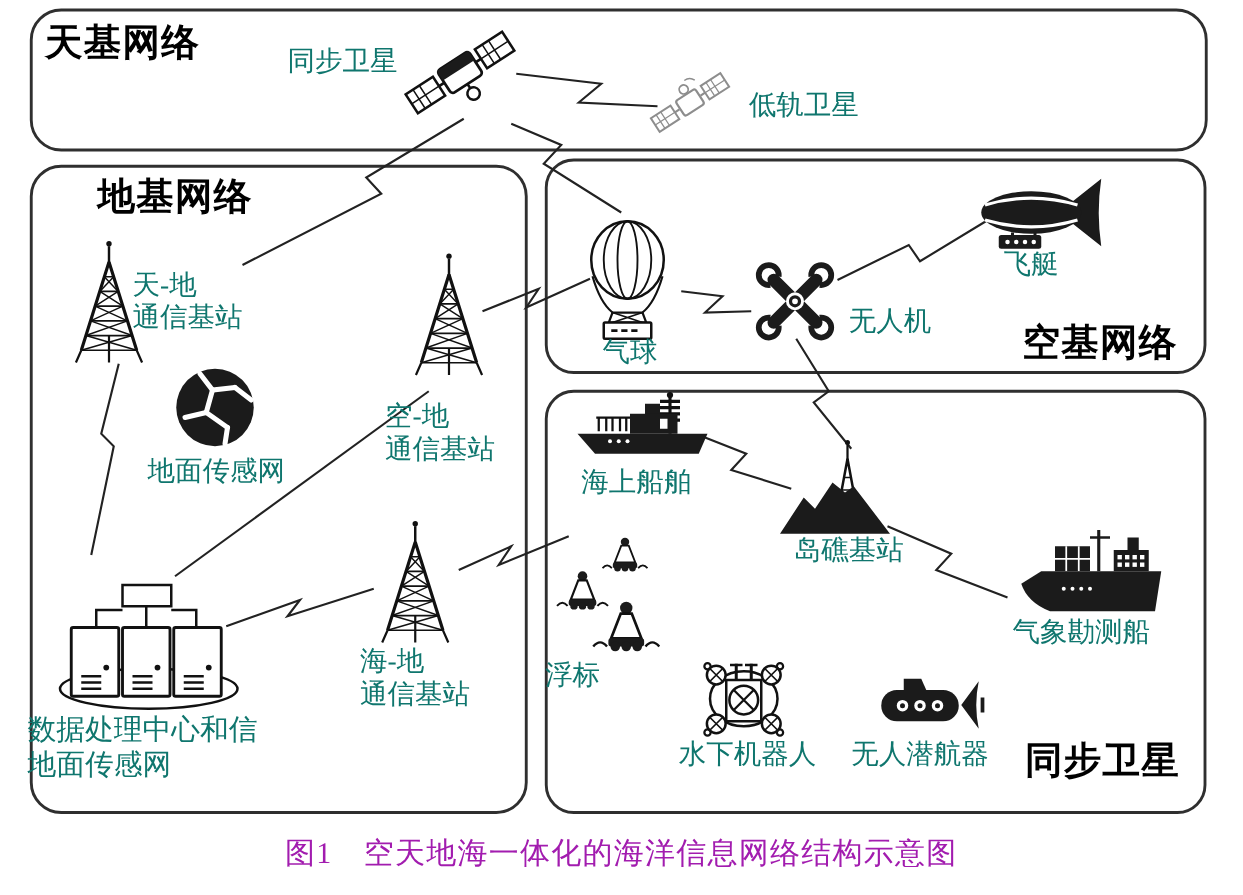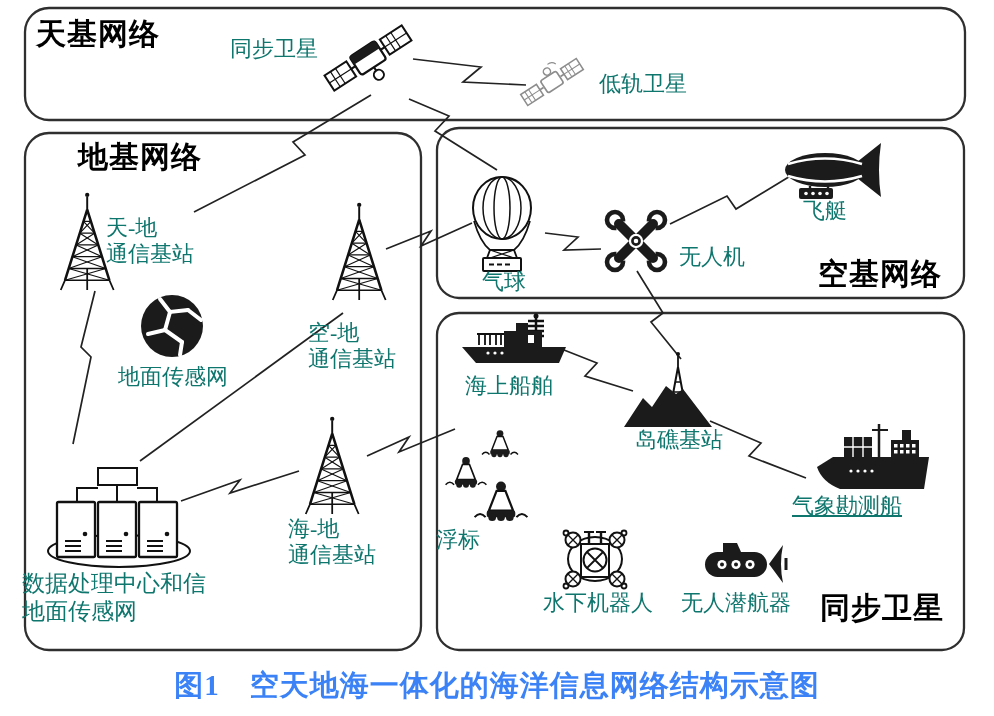--- a/index.html
+++ b/index.html
@@ -2,21 +2,21 @@
 <html><head>
 <meta charset="utf-8">
 <style>
   html,body{margin:0;padding:0;background:#fff;}
   .stage{position:relative;width:994px;height:716px;background:#ffffff;overflow:hidden;
          font-family:"Liberation Serif","DejaVu Serif",serif;}
   .stage svg{position:absolute;left:0;top:0;}
   .lbl{position:absolute;font-size:22px;color:#0f766e;white-space:nowrap;line-height:26px;}
   .lbl.block{white-space:normal;text-align:left;}
   .title{position:absolute;font-size:30px;font-weight:700;color:#000000;white-space:nowrap;letter-spacing:1px;}
-  .caption{position:absolute;left:0;top:666px;width:100%;text-align:center;font-size:29px;color:#3b82f6;letter-spacing:1px;font-weight:bold;}
+  .caption{position:absolute;left:0;top:666px;width:100%;text-align:center;font-size:24px;color:#a21caf;letter-spacing:1px;}
   .ln{display:block;}
 </style>
 </head>
 <body>
 
 <div class="stage">
 
 <svg width="994" height="716" viewBox="0 0 994 716">
   <defs>
     <symbol id="tower" overflow="visible">
@@ -288,20 +288,20 @@
 <div class="lbl block" style="left:22px;top:570px;width:200px;font-size:23px;line-height:28px;">
   <span class="ln">数据处理中心和信</span>
   <span class="ln">地面传感网</span>
 </div>
 
 <div class="lbl" style="left:482px;top:269px;">气球</div>
 <div class="lbl" style="left:679px;top:244px;">无人机</div>
 <div class="lbl" style="left:803px;top:198px;">飞艇</div>
 <div class="lbl" style="left:465px;top:373px;">海上船舶</div>
 <div class="lbl" style="left:635px;top:427px;">岛礁基站</div>
-<div class="lbl" style="left:792px;top:493px;text-decoration:underline;">气象勘测船</div>
+<div class="lbl" style="left:810px;top:493px;">气象勘测船</div>
 <div class="lbl" style="left:436px;top:527px;">浮标</div>
 <div class="lbl" style="left:543px;top:590px;">水下机器人</div>
 <div class="lbl" style="left:681px;top:590px;">无人潜航器</div>
 
 <div class="caption">图1　空天地海一体化的海洋信息网络结构示意图</div>
 
 </div>
 
 </body></html>

